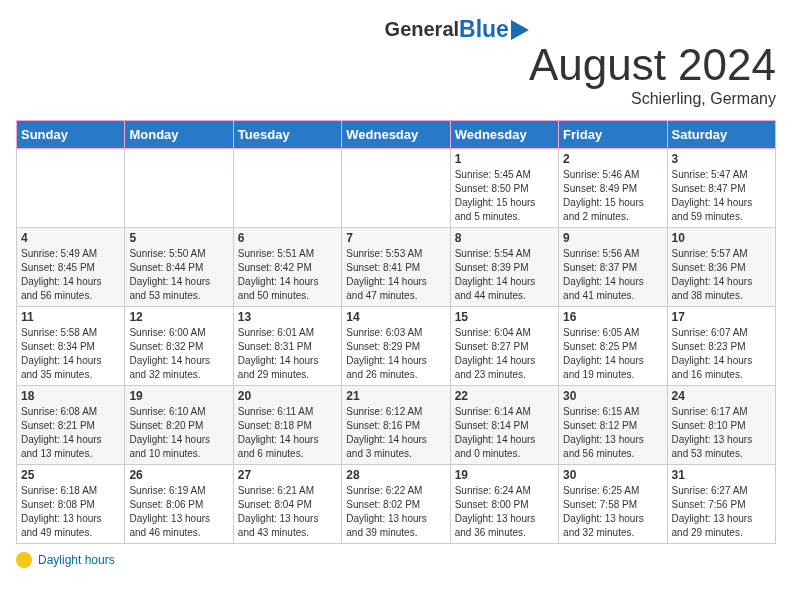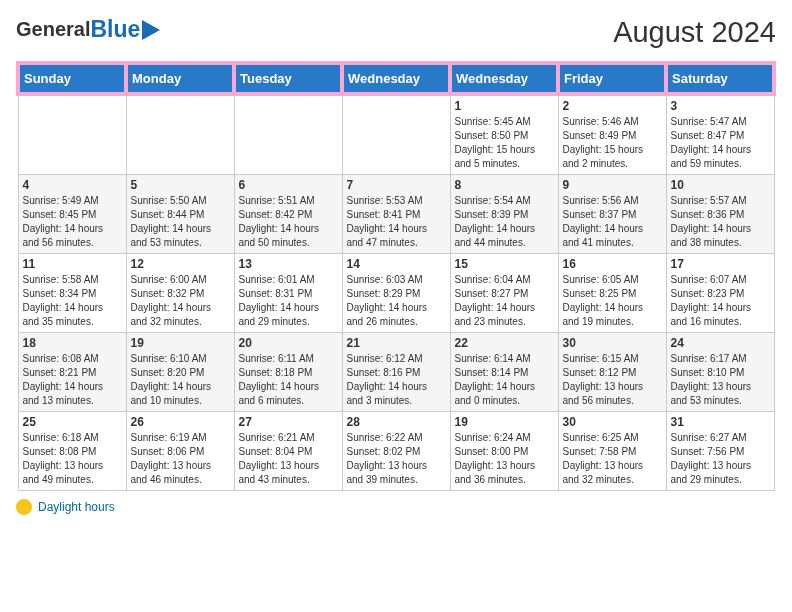--- a/index.html
+++ b/index.html
@@ -5,21 +5,21 @@
     * { box-sizing: border-box; margin: 0; padding: 0; }
     body {
       font-family: Arial, sans-serif;
       background: #fff;
       width: 792px;
       min-height: 612px;
       padding: 16px;
     }
     .header {
       display: flex;
-      justify-content: space-between;
+      justify-content: flex-end;
       align-items: flex-start;
       margin-bottom: 12px;
     }
     .logo {
       display: flex;
       flex-direction: column;
       align-items: flex-start;
     }
     .logo-text {
       display: flex;
@@ -40,40 +40,41 @@
       height: 0;
       border-top: 10px solid transparent;
       border-bottom: 10px solid transparent;
       border-left: 18px solid #1a6bb5;
       margin-left: 2px;
     }
     .title-block {
       text-align: right;
     }
     .month-year {
-      font-size: 29px;
+      font-size: 44px;
       font-weight: normal;
       color: #333;
+      margin-top: 24px;
     }
     .location {
       font-size: 16px;
       color: #333;
     }
     .calendar {
       width: 100%;
       border-collapse: collapse;
     }
     .calendar th {
       background: #2979c9;
       color: #fff;
       font-size: 13px;
       font-weight: bold;
       padding: 6px 4px;
       text-align: left;
-      border: 4px solid #f9a8d4;
+      border: 1px solid #f9a8d4;
     }
     .calendar td {
       border: 1px solid #ccc;
       vertical-align: top;
       padding: 3px 4px;
       width: 108px;
       min-height: 80px;
       font-size: 10.5px;
       color: #333;
       background: #fff;
@@ -117,20 +118,21 @@
 <div class="header">
   <div class="logo">
     <div class="logo-text">
       <span class="logo-general">General</span>
       <span class="logo-blue">Blue</span>
       <div class="logo-arrow"></div>
     </div>
   </div>
   <div class="title-block">
     <div class="month-year">August 2024</div>
+    <div class="location">Schierling, Germany</div>
   </div>
 </div>
 
 <table class="calendar">
   <thead>
     <tr>
       <th>Sunday</th>
       <th>Monday</th>
       <th>Tuesday</th>
       <th>Wednesday</th>

